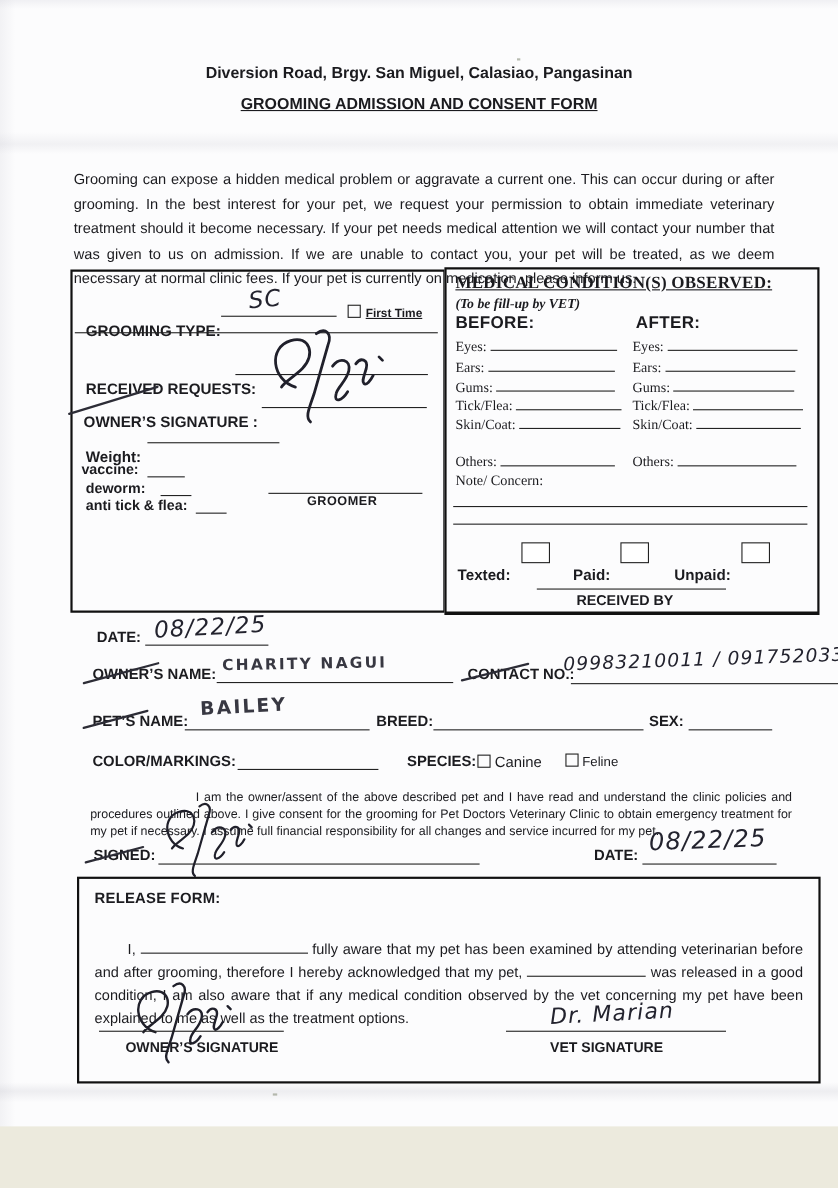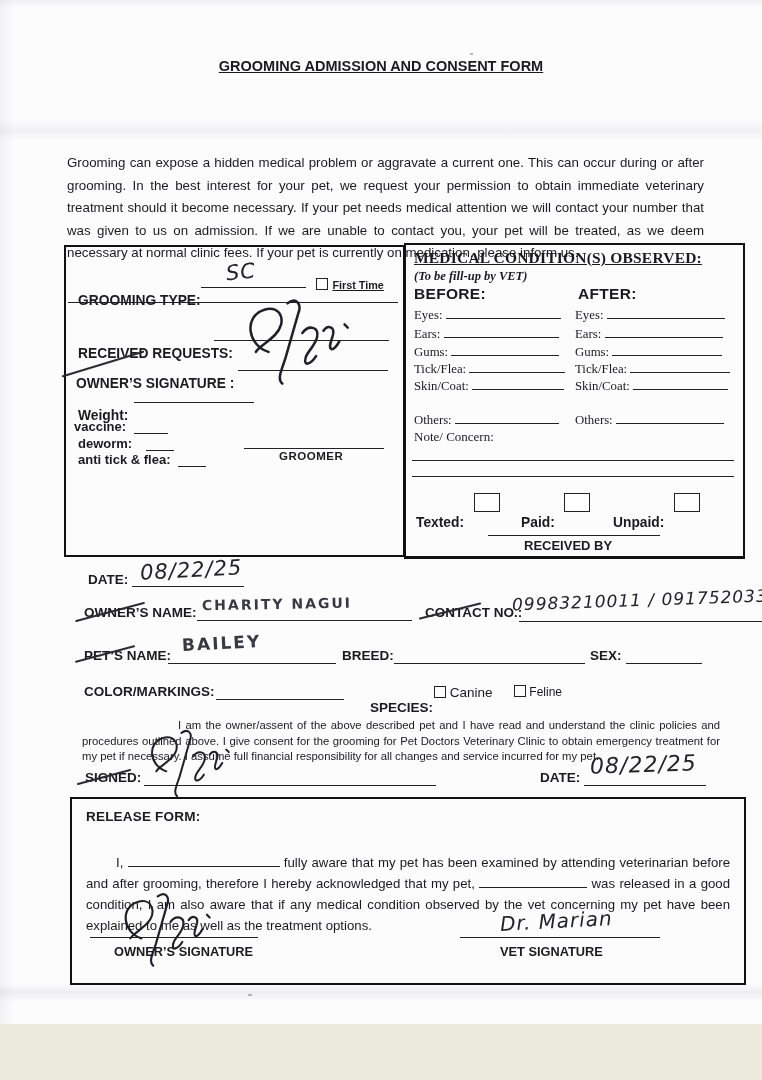--- a/index.html
+++ b/index.html
@@ -81,20 +81,21 @@
       <path class="sig" d="M66,34 C72,26 82,28 80,38 C78,47 70,52 69,58 C67,66 74,64 79,56"></path>
       <path class="sig" d="M86,32 C90,26 97,28 95,36 C93,43 91,47 93,49 C95,51 99,46 101,42"></path>
       <path class="sig" d="M106,26 l3,3"></path>
     </g>
   </defs>
 </svg>
 
 <div class="page">
 
   <div class="hdr">
+    <div class="l2">Diversion Road, Brgy. San Miguel, Calasiao, Pangasinan</div>
     <div class="l3">GROOMING ADMISSION AND CONSENT FORM</div>
   </div>
 
   <p class="intro">Grooming can expose a hidden medical problem or aggravate a current one. This can occur during or after grooming. In the best interest for your pet, we request your permission to obtain immediate veterinary treatment should it become necessary. If your pet needs medical attention we will contact your number that was given to us on admission. If we are unable to contact you, your pet will be treated, as we deem necessary at normal clinic fees. If your pet is currently on medication, please inform us.</p>
 
   <div class="gbox">
     <span class="abs blabel" style="left:12px; top:26px;">GROOMING TYPE:</span>
     <span class="abs fline" style="left:135px; top:27px; width:105px;"></span>
     <span class="abs hand hand-script" style="left:160px; top:13px; font-size:21px; transform:rotate(-6deg);">SC</span>
     <span class="abs" style="left:250px; top:28px;">
@@ -190,21 +191,21 @@
   <div class="slash" style="left:74px; top:653px; width:62px; transform:rotate(-15deg);"></div>
   <span class="abs fline" style="left:168px; top:650px; width:168px;"></span>
   <span class="abs hand hand-caps" style="left:182px; top:633px; font-size:17px; transform:rotate(-3deg);">BAILEY</span>
   <span class="abs dlabel" style="left:342px; top:648px;">BREED:</span>
   <span class="abs fline" style="left:394px; top:650px; width:191px;"></span>
   <span class="abs dlabel" style="left:590px; top:648px;">SEX:</span>
   <span class="abs fline" style="left:626px; top:650px; width:76px;"></span>
 
   <span class="abs dlabel" style="left:84px; top:684px;">COLOR/MARKINGS:</span>
   <span class="abs fline" style="left:216px; top:686px; width:128px;"></span>
-  <span class="abs dlabel" style="left:370px; top:684px;margin-top:16px;">SPECIES:</span>
+  <span class="abs dlabel" style="left:370px; top:684px;">SPECIES:</span>
   <span class="abs" style="left:434px; top:685px; font-size:13.5px;">
     <span class="smallchk"></span>
     <span>Canine</span>
   </span>
   <span class="abs" style="left:514px; top:685px; font-size:12px;">
     <span class="smallchk"></span>
     <span>Feline</span>
   </span>
 
   <p class="consent">I am the owner/assent of the above described pet and I have read and understand the clinic policies and procedures outlined above. I give consent for the grooming for Pet Doctors Veterinary Clinic to obtain emergency treatment for my pet if necessary. I assume full financial responsibility for all changes and service incurred for my pet.</p>

